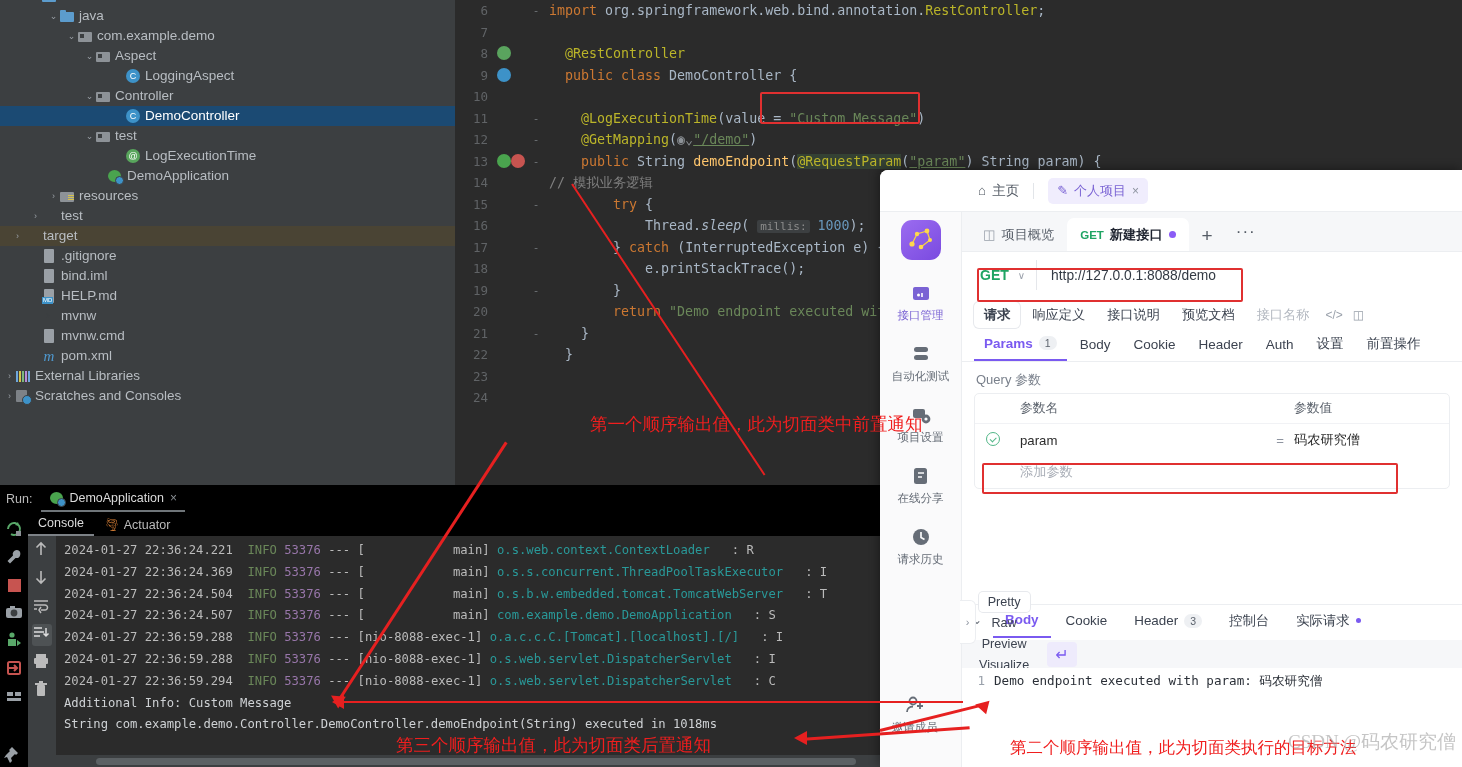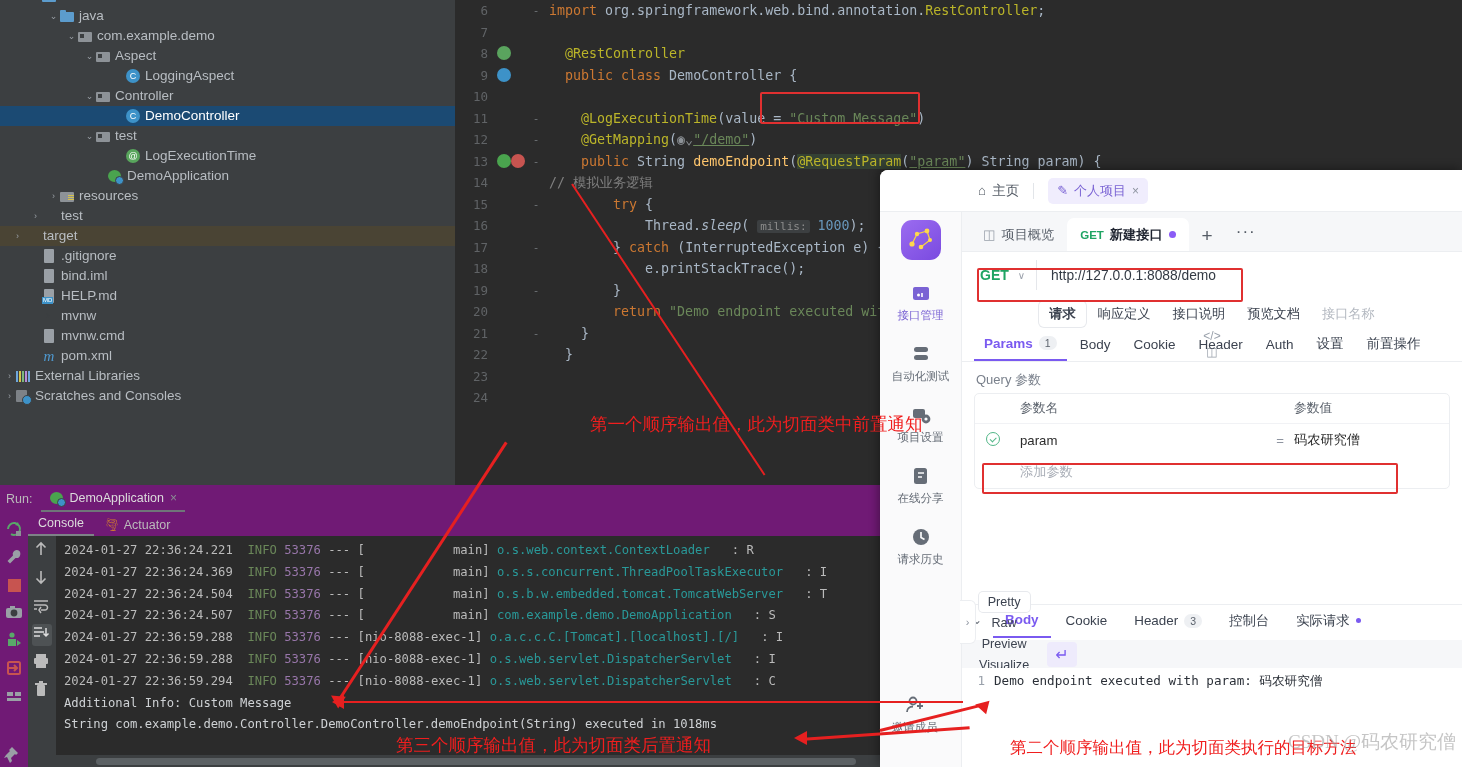--- a/index.html
+++ b/index.html
@@ -159,21 +159,21 @@
   .gi-spring2 { background: #4aa44e; left: 2px; }
   .gi-bean { background: #3d92c8; left: 2px; }
   .gi-stop { background: #c75450; left: 16px; }
 
   
   .redbox { position: absolute; border: 2px solid #e03030; border-radius: 2px; }
 
   
   .runpanel {
     position: absolute; left: 0; top: 485px; width: 880px; height: 282px;
-    background: #701a75; color: #bbbbbb; font-size: 12.5px;
+    background: #000000; color: #bbbbbb; font-size: 12.5px;
   }
   .run-head { display: flex; align-items: center; height: 27px; padding-left: 6px; }
   .run-label { color: #bbb; margin-right: 9px; font-size: 12.5px; }
   .run-tab {
     display: flex; align-items: center; height: 27px;
     padding: 0 8px; border-bottom: 2px solid #6f7579;
   }
   .run-tab .txt { color: #dcdcdc; margin: 0 6px 0 4px; }
   .run-tab .x { color: #8a8f94; font-size: 12px; }
 
@@ -280,21 +280,21 @@
     display: flex; align-items: center; gap: 9px;
     padding: 0 11px 0 6px; height: 30px;
     border-right: 1px solid #e5e7eb;
   }
   .method-box .m { color: #1fa463; font-weight: bold; font-size: 14px; }
   .method-box .cv { color: #9aa1ab; font-size: 10px; }
   .url-val { padding-left: 14px; font-size: 13.8px; color: #333a44; }
 
   .subtabs {
     display: flex; align-items: center; gap: 2px;
-    padding: 3px 12px 0; height: 30px; flex-direction: column;
+    padding: 3px 12px 0; height: 30px;
   }
   .subtab { font-size: 13.2px; color: #3c4350; padding: 4px 10px; border-radius: 5px; }
   .subtab.active { background: #fff; box-shadow: 0 0 0 1px #e7e9ed; font-weight: bold; }
   .subtab.muted { color: #b3b8c0; }
   .sub-ico { color: #9aa1ab; font-size: 12px; padding: 0 4px; }
 
   .ptabs {
     display: flex; align-items: center; gap: 3px;
     padding: 5px 12px 0; height: 34px;
     border-bottom: 1px solid #eceef1;

